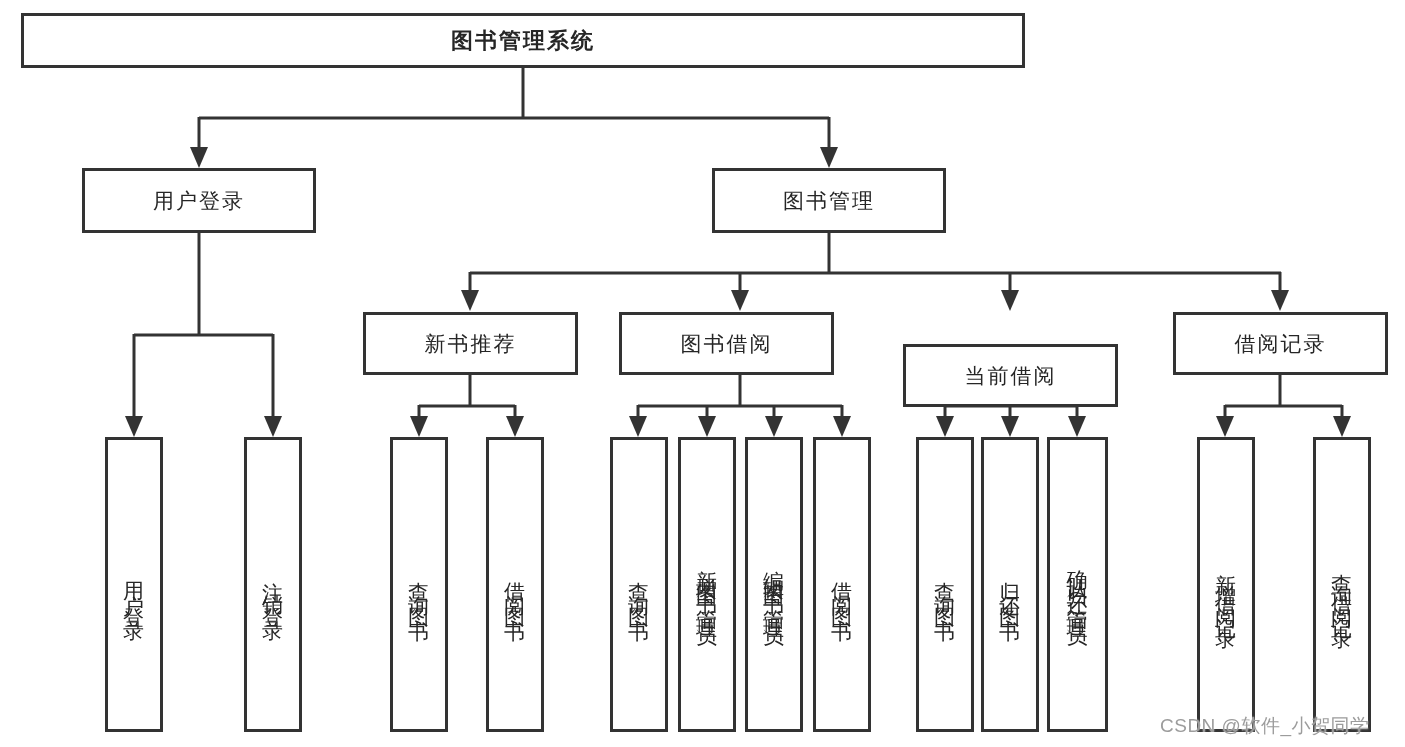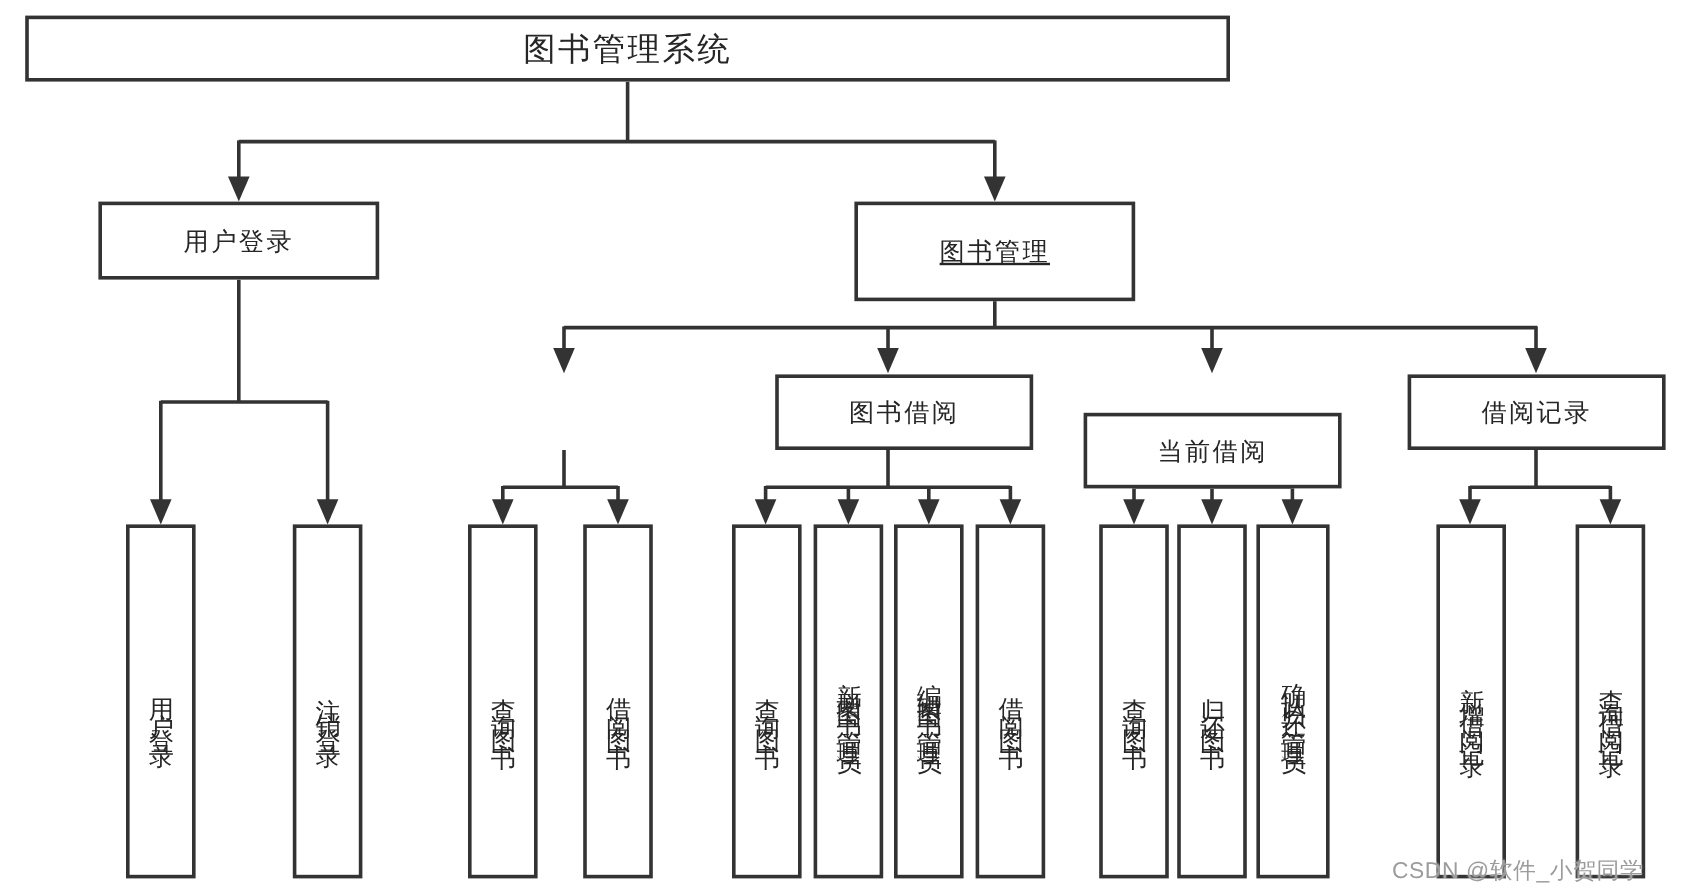--- a/index.html
+++ b/index.html
@@ -28,27 +28,28 @@
     color: #262626;
     z-index: 2;
   }
   .hnode {
     font-size: 21px;
     letter-spacing: 2px;
   }
   .root {
     left: 21px; top: 13px;
     width: 1004px; height: 55px;
-    font-size: 27px;
+    font-size: 22px;
+    font-weight: bold;
   }
   .lvl2-left  { left: 82px;  top: 168px; width: 234px; height: 65px; }
-  .lvl2-right { left: 712px; top: 168px; width: 234px; height: 83px; text-decoration: underline; }
+  .lvl2-right { left: 712px; top: 168px; width: 234px; height: 65px; }
   .lvl3 { top: 312px; width: 215px; height: 63px; }
   .l3-a { left: 363px; }
-  .l3-b { left: 646px; }
+  .l3-b { left: 619px; }
   .l3-c { left: 903px; margin-top: 32px; }
   .l3-d { left: 1173px; }
   .leaf {
     top: 437px;
     height: 295px;
     width: 58px;
     writing-mode: vertical-rl;
     text-orientation: mixed;
     font-size: 21px;
     line-height: 1;
@@ -136,20 +137,21 @@
       <polygon points="1216,416 1234,416 1225,437"></polygon>
       <polygon points="1333,416 1351,416 1342,437"></polygon>
     </g>
   </svg>
 
   <div class="node root hnode">图书管理系统</div>
 
   <div class="node lvl2-left hnode">用户登录</div>
   <div class="node lvl2-right hnode">图书管理</div>
 
+  <div class="node lvl3 l3-a hnode">新书推荐</div>
   <div class="node lvl3 l3-b hnode">图书借阅</div>
   <div class="node lvl3 l3-c hnode">当前借阅</div>
   <div class="node lvl3 l3-d hnode">借阅记录</div>
 
   <div class="node leaf ls-a" style="left:105px">用户登录</div>
   <div class="node leaf ls-a" style="left:244px">注销登录</div>
 
   <div class="node leaf ls-a" style="left:390px">查询图书</div>
   <div class="node leaf ls-a" style="left:486px">借阅图书</div>
 

